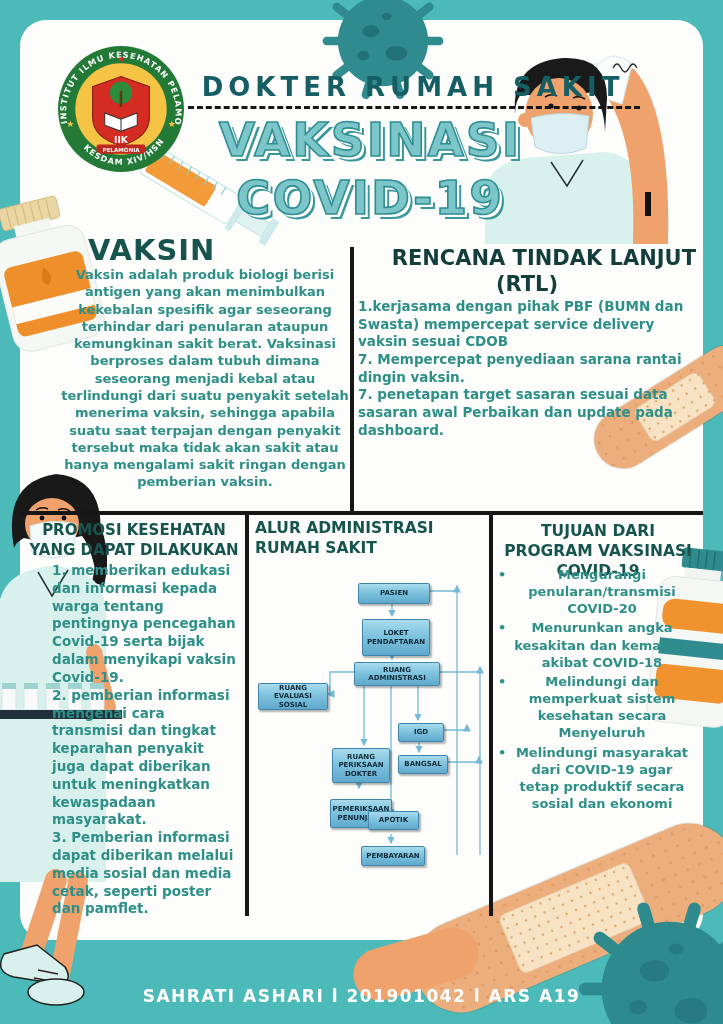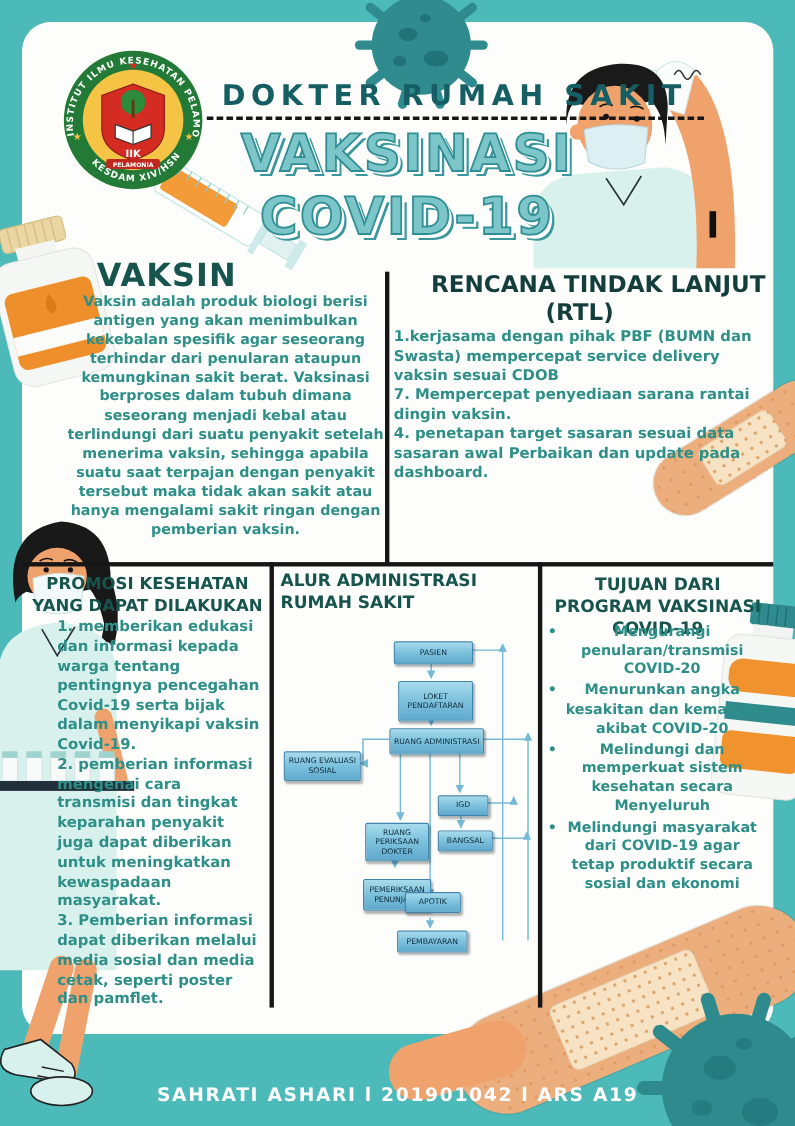--- a/index.html
+++ b/index.html
@@ -11,21 +11,21 @@
   .txt{z-index:3;}
   .kicker{font-size:26px;font-weight:800;letter-spacing:5px;color:#155E63;text-align:center;}
   .bigtitle{font-size:47px;font-weight:800;letter-spacing:2px;text-align:center;color:#7CC6CA;
             -webkit-text-stroke:1.6px #2E8E93;text-shadow:3px 3px 0 #ffffff,5px 5px 0 #3A979C;}
   .dashes{border-top:3.5px dashed #161616;}
   .h-dark{color:#17544E;font-weight:800;}
   .h-darker{color:#143E3C;font-weight:800;}
   .teal-body{color:#2E8F88;font-weight:700;}
   .blk{background:#161616;z-index:2;}
   .flow-node{position:absolute;display:flex;align-items:center;justify-content:center;text-align:center;
-             font-size:7px;font-weight:400;color:#0E2A38;line-height:1.15;padding:1px;
+             font-size:7px;font-weight:700;color:#0E2A38;line-height:1.15;padding:1px;
              background:linear-gradient(180deg,#A8DBEC 0%,#7FC3DE 45%,#5FA9CD 100%);
              border:1px solid #3F85AC;border-radius:2px;box-shadow:1.5px 2px 2px rgba(0,0,0,.3);}
   .bandaid{position:absolute;background:#ECAE7D;border-radius:999px;display:flex;align-items:center;justify-content:center;
            background-image:radial-gradient(#E09A62 1.3px,transparent 1.5px);background-size:13px 13px;
            box-shadow:0 0 0 1px rgba(90,60,20,.15);}
   .bandaid .pad{width:42%;height:70%;background:#F7E3C3;border-radius:8px;
            background-image:radial-gradient(#DFA66B 1.4px,transparent 1.6px);background-size:10px 10px;
            box-shadow:inset 0 0 0 1px rgba(90,60,20,.12);}
   ul.tujuan{list-style:none;margin:0;padding:0;}
   ul.tujuan li{position:relative;text-align:center;padding:0 4px 0 14px;margin-bottom:2px;}
@@ -227,21 +227,21 @@
   <div class="abs txt bigtitle" style="left:170px;top:170px;width:400px;">COVID-19</div>
 
   <div class="abs txt h-dark" style="left:88px;top:233px;font-size:29px;letter-spacing:1px;">VAKSIN</div>
   <div class="abs txt teal-body" style="left:55px;top:266px;width:300px;font-size:13px;line-height:1.33;text-align:center;">Vaksin adalah produk biologi berisi antigen yang akan menimbulkan kekebalan spesifik agar seseorang terhindar dari penularan ataupun kemungkinan sakit berat. Vaksinasi berproses dalam tubuh dimana seseorang menjadi kebal atau terlindungi dari suatu penyakit setelah menerima vaksin, sehingga apabila suatu saat terpajan dengan penyakit tersebut maka tidak akan sakit atau hanya mengalami sakit ringan dengan pemberian vaksin.</div>
 
   <div class="abs txt h-darker" style="left:358px;top:246px;width:338px;font-size:21px;text-align:right;">RENCANA TINDAK LANJUT</div>
   <div class="abs txt h-darker" style="left:358px;top:272px;width:338px;font-size:21px;text-align:center;">(RTL)</div>
   <div class="abs txt teal-body" style="left:358px;top:298px;width:336px;font-size:13.5px;line-height:1.31;">
     <p>1.kerjasama dengan pihak PBF (BUMN dan Swasta) mempercepat service delivery vaksin sesuai CDOB</p>
     <p>7. Mempercepat penyediaan sarana rantai dingin vaksin.</p>
-    <p>4. penetapan target sasaran sesuai data sasaran awal Perbaikan dan update pada dashboard.</p>
+    <p>7. penetapan target sasaran sesuai data sasaran awal Perbaikan dan update pada dashboard.</p>
   </div>
 
   <div class="abs blk" style="left:350px;top:247px;width:3.5px;height:265px;"></div>
   <div class="abs blk" style="left:20px;top:511px;width:683px;height:3.5px;"></div>
   <div class="abs blk" style="left:245px;top:511px;width:3.5px;height:405px;"></div>
   <div class="abs blk" style="left:489px;top:511px;width:3.5px;height:405px;"></div>
 
   <div class="abs txt h-dark" style="left:28px;top:521px;width:212px;font-size:15px;text-align:center;line-height:1.3;">PROMOSI KESEHATAN YANG DAPAT DILAKUKAN</div>
   <div class="abs txt teal-body" style="left:52px;top:562px;width:188px;font-size:13.5px;line-height:1.32;">
     <p>1.  memberikan edukasi dan informasi kepada warga tentang pentingnya pencegahan Covid-19 serta bijak dalam menyikapi vaksin Covid-19.</p>
@@ -283,20 +283,20 @@
     <div class="flow-node" style="left:148px;top:200px;width:46px;height:15px;">BANGSAL</div>
     <div class="flow-node" style="left:82px;top:193px;width:54px;height:31px;">RUANG PERIKSAAN DOKTER</div>
     <div class="flow-node" style="left:80px;top:244px;width:58px;height:25px;">PEMERIKSAAN PENUNJANG</div>
     <div class="flow-node" style="left:118px;top:256px;width:47px;height:15px;">APOTIK</div>
     <div class="flow-node" style="left:111px;top:291px;width:60px;height:16px;">PEMBAYARAN</div>
   </div>
 
   <div class="abs txt h-dark" style="left:498px;top:521px;width:200px;font-size:15.5px;text-align:center;line-height:1.3;">TUJUAN DARI PROGRAM VAKSINASI COVID-19</div>
   <ul class="abs txt teal-body tujuan" style="left:496px;top:566px;width:202px;font-size:13px;line-height:1.32;">
     <li>Mengurangi penularan/transmisi COVID-20</li>
-    <li>Menurunkan angka kesakitan dan kematian akibat COVID-20</li>
+    <li>Menurunkan angka kesakitan dan kematian akibat COVID-18</li>
     <li>Melindungi dan memperkuat sistem kesehatan secara Menyeluruh</li>
     <li>Melindungi masyarakat dari COVID-19 agar tetap produktif secara sosial dan ekonomi</li>
   </ul>
 
   <div class="abs txt" style="left:0;top:986px;width:723px;text-align:center;font-size:17px;font-weight:700;color:#FDFDFD;letter-spacing:1.5px;z-index:4;">SAHRATI ASHARI  l  201901042  l  ARS A19</div>
 
 </div>
 
 </body></html>

